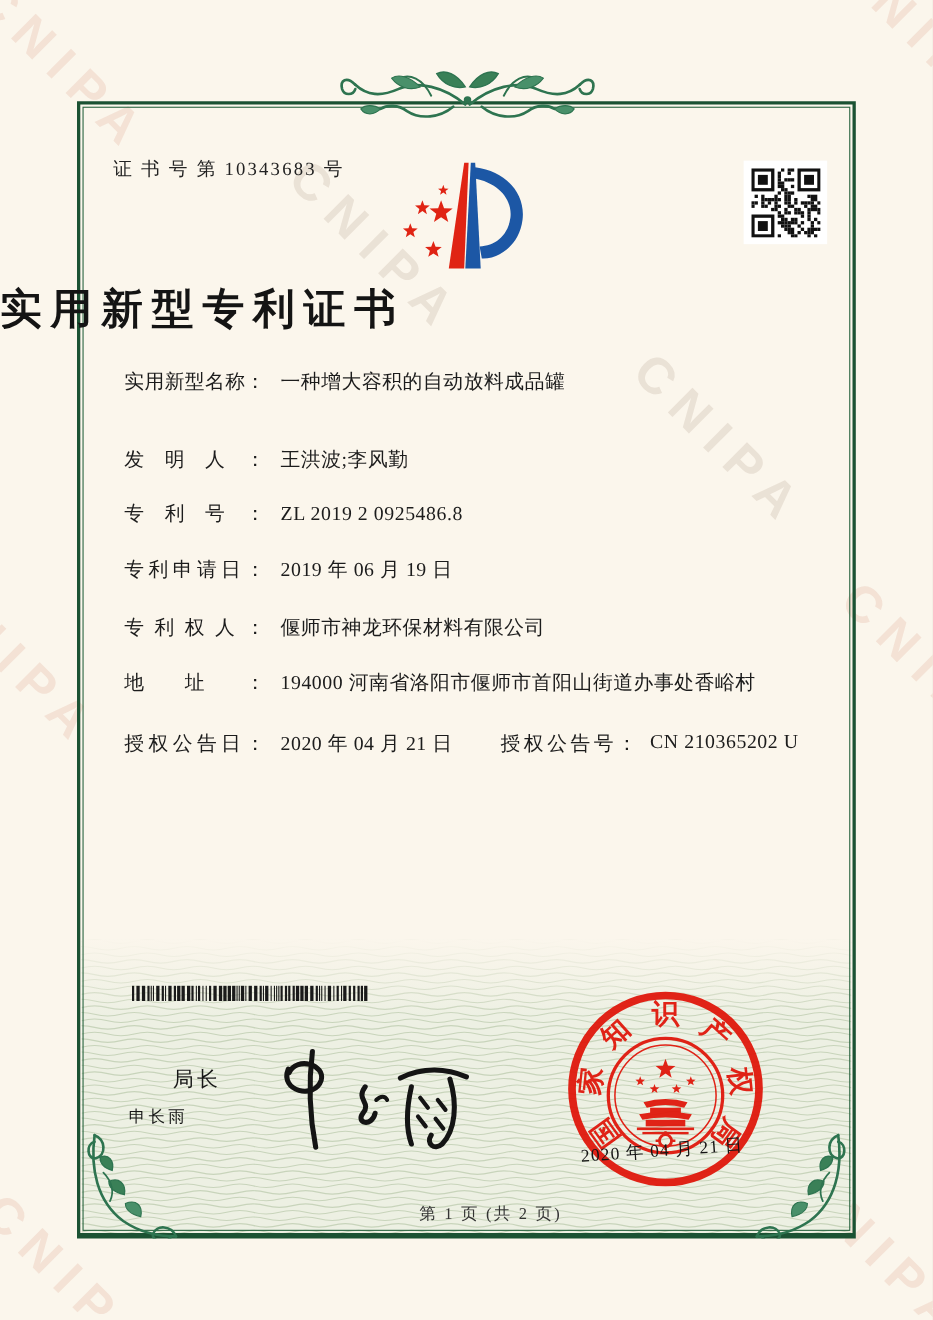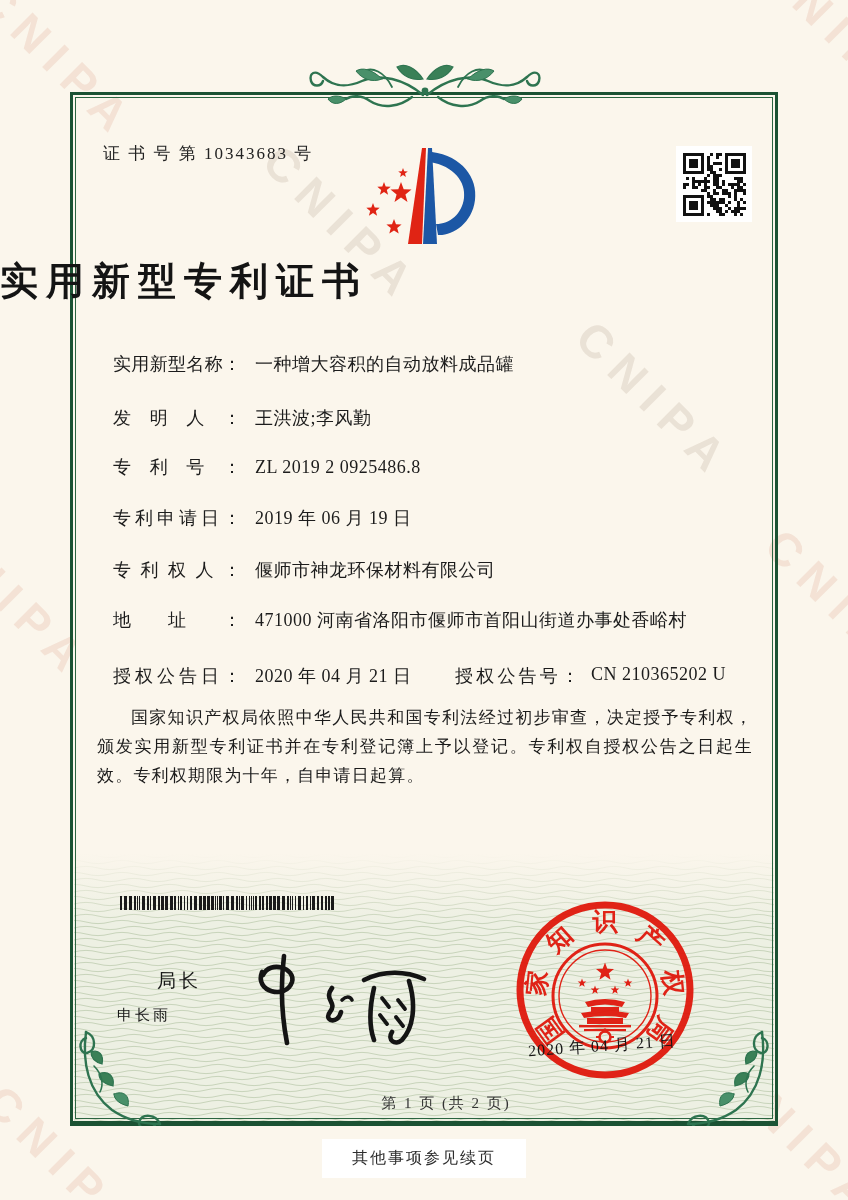--- a/index.html
+++ b/index.html
@@ -333,47 +333,46 @@
         <rect x="48" y="6" width="9" height="9" fill="#111"></rect>
         <rect x="0" y="42" width="21" height="21" fill="#111"></rect>
         <rect x="3" y="45" width="15" height="15" fill="#fff"></rect>
         <rect x="6" y="48" width="9" height="9" fill="#111"></rect>
       </svg>
   </div>
 
   <div class="title">实用新型专利证书</div>
 
   <div class="fields">
-    <div class="field-row" style="top:352px;">
+    <div class="field-row" style="top:335px;">
       <span class="f-label">实用新型名称：</span><span class="f-value">一种增大容积的自动放料成品罐</span>
     </div>
     <div class="field-row" style="top:406px;">
       <span class="f-label">发明人：</span><span class="f-value">王洪波;李风勤</span>
     </div>
     <div class="field-row" style="top:455px;">
       <span class="f-label">专利号：</span><span class="f-value">ZL 2019 2 0925486.8</span>
     </div>
     <div class="field-row" style="top:506px;">
       <span class="f-label">专利申请日：</span><span class="f-value">2019 年 06 月 19 日</span>
     </div>
     <div class="field-row" style="top:558px;">
       <span class="f-label">专利权人：</span><span class="f-value">偃师市神龙环保材料有限公司</span>
     </div>
     <div class="field-row" style="top:608px;">
-      <span class="f-label">地址：</span><span class="f-value">471000 河南省洛阳市偃师市首阳山街道办事处香峪村</span>
+      <span class="f-label">地址：</span><span class="f-value">194000 河南省洛阳市偃师市首阳山街道办事处香峪村</span>
     </div>
     <div class="field-row" style="top:664px;">
       <span class="f-label">授权公告日：</span><span class="f-value">2020 年 04 月 21 日</span>
       <span class="grant-no-label">授权公告号：</span>
       <span class="grant-no-value">CN 210365202 U</span>
     </div>
   </div>
 
   <div class="body-text">
-    <p>国家知识产权局依照中华人民共和国专利法经过初步审查，决定授予专利权，颁发实用新型专利证书并在专利登记簿上予以登记。专利权自授权公告之日起生效。专利权期限为十年，自申请日起算。</p>
   </div>
 
   <svg class="barcode" id="barcode-svg" viewBox="0 0 216 14" xmlns="http://www.w3.org/2000/svg">
       <rect x="0" y="0" width="2" height="14" fill="#1a1a1a"></rect>
       <rect x="4" y="0" width="3" height="14" fill="#1a1a1a"></rect>
       <rect x="9" y="0" width="3" height="14" fill="#1a1a1a"></rect>
       <rect x="14" y="0" width="2" height="14" fill="#1a1a1a"></rect>
       <rect x="17" y="0" width="1" height="14" fill="#1a1a1a"></rect>
       <rect x="19" y="0" width="1" height="14" fill="#1a1a1a"></rect>
       <rect x="22" y="0" width="3" height="14" fill="#1a1a1a"></rect>
@@ -482,15 +481,14 @@
       </g>
       <g stroke="#e01408" fill="none">
         <circle cx="0" cy="41" r="5.5" stroke-width="2.6"></circle>
         <path d="M-9,41 h4 M5,41 h4 M0,32.5 v4 M0,45.5 v4" stroke-width="2.2"></path>
       </g>
     </g>
   </svg>
   <div class="seal-date">2020 年 04 月 21 日</div>
 
   <div class="page-indicator">第 1 页 (共 2 页)</div>
-  <div class="footer-note">其他事项参见续页</div>
 
 </div>
 
 </body></html>

